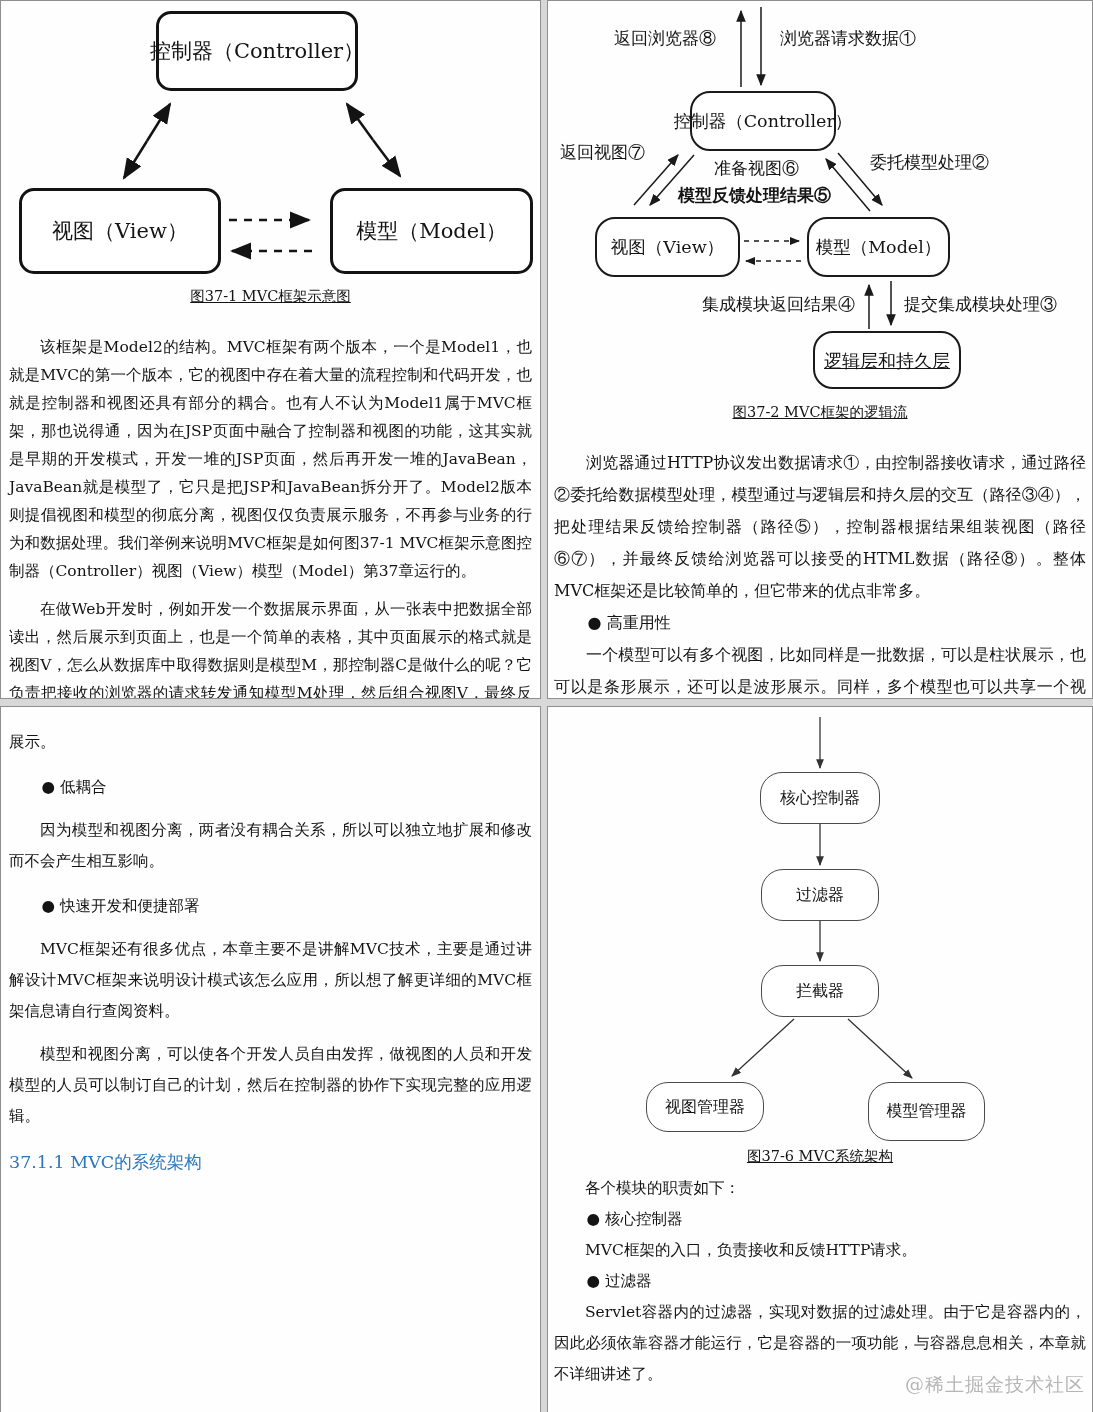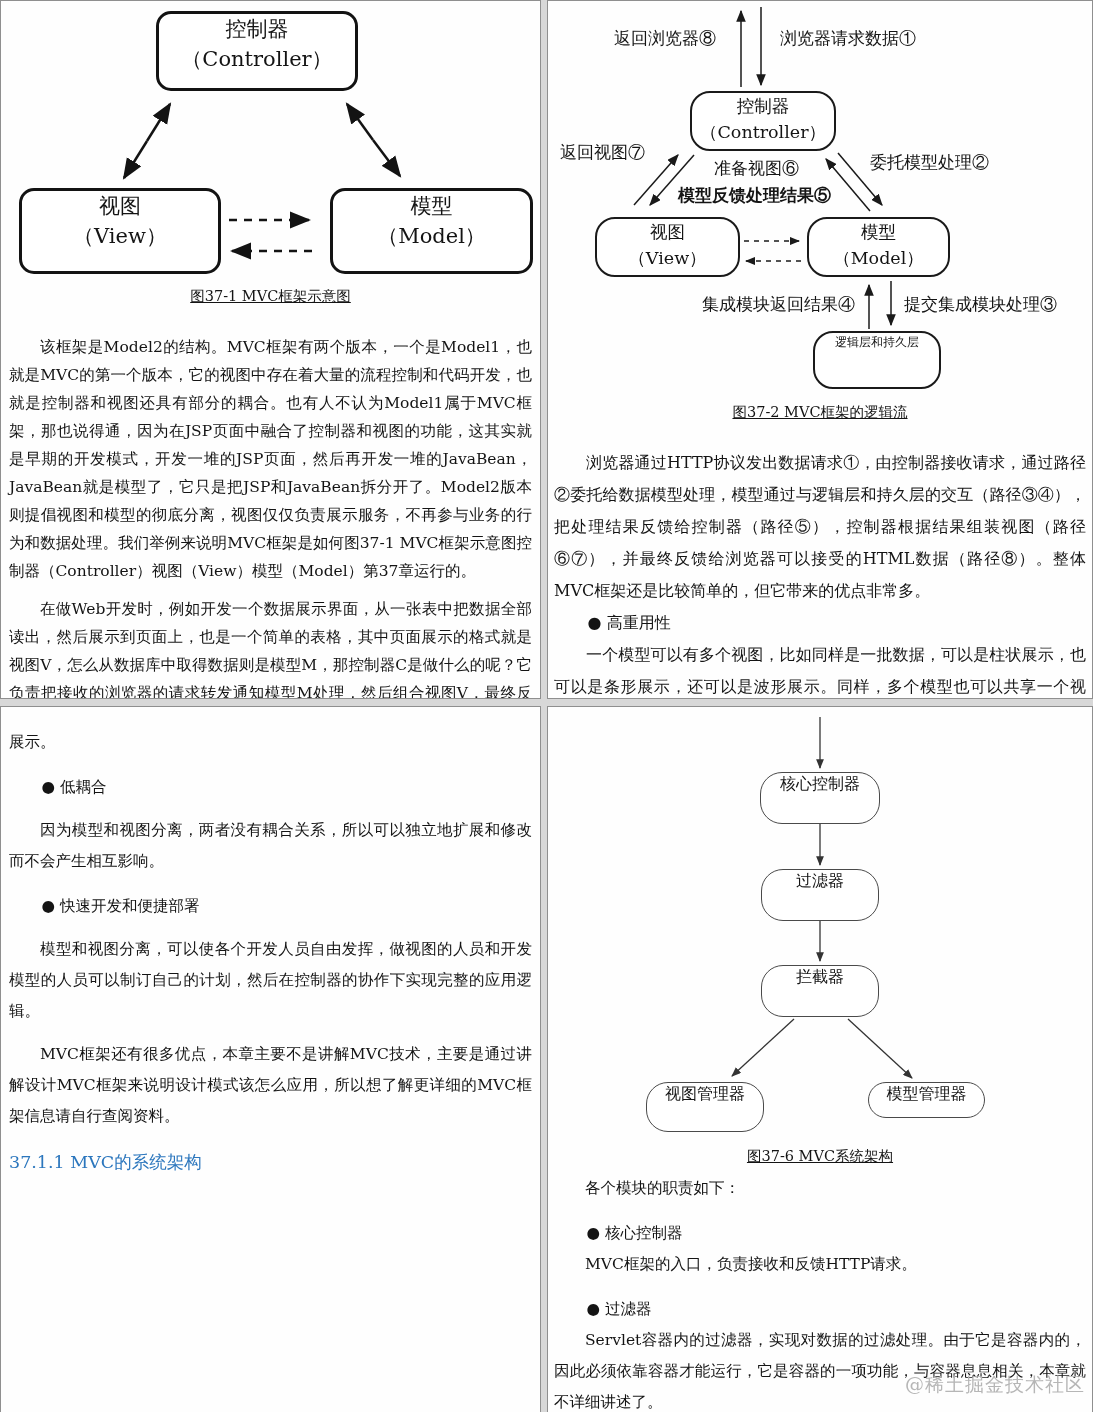--- a/index.html
+++ b/index.html
@@ -15,26 +15,26 @@
   .noindent{text-indent:0;}
   .bullet{padding-left:2.1em;text-indent:0;}
   .panel-tl p{font-size:15.5px;line-height:28px;}
   .panel-tl .p1{margin-top:26px;}
   .panel-tl .p2{margin-top:10px;}
   .panel-tr p{font-size:16px;line-height:32px;}
   .panel-tr .p1{margin-top:16px;}
   .panel-bl p{font-size:15.5px;line-height:31px;margin-top:12px;}
   .panel-bl .bullet{margin-top:14px;}
   .panel-br p{font-size:15.5px;line-height:31px;}
-  .panel-br .bullet{margin-top:14px;}
+  .panel-br .bullet{}
   .cont{margin-top:14px;}
   h3.sec{font-size:17.5px;font-weight:normal;margin:18px 0 4px 0;}
   .fig{position:relative;margin:0;}
   .fig svg{position:absolute;left:0;top:0;}
-  .node{position:absolute;display:flex;flex-direction:column;align-items:center;justify-content:flex-start;
+  .node{position:absolute;display:flex;flex-direction:row;align-items:center;justify-content:center;
         background:#fff;text-align:center;box-sizing:border-box;white-space:nowrap;}
   .fig1{height:302px;margin-top:4px;}
   .fig1 .node{border:3px solid #131313;border-radius:15px;font-size:21px;line-height:1.45;}
   .fig2{height:430px;}
   .fig2 .node{border:2px solid #1a1a1a;border-radius:20px;font-size:17.5px;line-height:1.5;}
   .fig3{height:458px;}
   .fig3 .node{border:1.5px solid #4a4a4a;border-radius:22px;font-size:16px;line-height:1.4;}
   .flabel{position:absolute;font-size:17px;white-space:nowrap;text-align:center;}
   .figcap{position:absolute;left:0;width:100%;text-align:center;font-size:14.5px;text-decoration:underline;}
   .watermark{position:absolute;right:8px;bottom:14px;font-size:19px;letter-spacing:1px;}
@@ -114,37 +114,37 @@
         <span>（Controller）</span>
       </div>
       <div class="node" style="left:41px;top:216px;width:145px;height:60px;">
         <span>视图</span>
         <span>（View）</span>
       </div>
       <div class="node" style="left:253px;top:216px;width:143px;height:60px;">
         <span>模型</span>
         <span>（Model）</span>
       </div>
-      <div class="node" style="left:259px;top:330px;width:128px;height:58px;font-size:12px;">
+      <div class="node" style="left:259px;top:330px;width:148px;height:58px;font-size:18px;text-decoration:underline;">
         <span>逻辑层和持久层</span>
       </div>
       <figcaption class="figcap" style="top:402px;">图37-2 MVC框架的逻辑流</figcaption>
     </figure>
     <p class="indent p1">浏览器通过HTTP协议发出数据请求①，由控制器接收请求，通过路径②委托给数据模型处理，模型通过与逻辑层和持久层的交互（路径③④），把处理结果反馈给控制器（路径⑤），控制器根据结果组装视图（路径⑥⑦），并最终反馈给浏览器可以接受的HTML数据（路径⑧）。整体MVC框架还是比较简单的，但它带来的优点非常多。</p>
     <p class="bullet">● 高重用性</p>
     <p class="indent">一个模型可以有多个视图，比如同样是一批数据，可以是柱状展示，也可以是条形展示，还可以是波形展示。同样，多个模型也可以共享一个视图，同样是一个登录界面，不同用户看到的菜单数量（模型中的数据）不同，或者不同业务权限级别的用户在同一个视图中</p>
   </section>
 
   <section class="panel panel-bl">
     <p class="noindent cont">展示。</p>
     <p class="bullet">● 低耦合</p>
     <p class="indent">因为模型和视图分离，两者没有耦合关系，所以可以独立地扩展和修改而不会产生相互影响。</p>
     <p class="bullet">● 快速开发和便捷部署</p>
+    <p class="indent">MVC框架还有很多优点，本章主要不是讲解MVC技术，主要是通过讲解设计MVC框架来说明设计模式该怎么应用，所以想了解更详细的MVC框架信息请自行查阅资料。</p>
     <p class="indent">模型和视图分离，可以使各个开发人员自由发挥，做视图的人员和开发模型的人员可以制订自己的计划，然后在控制器的协作下实现完整的应用逻辑。</p>
-    <p class="indent">MVC框架还有很多优点，本章主要不是讲解MVC技术，主要是通过讲解设计MVC框架来说明设计模式该怎么应用，所以想了解更详细的MVC框架信息请自行查阅资料。</p>
     <h3 class="sec" id="sec-heading" style="color: rgb(43, 118, 189);">37.1.1 MVC的系统架构</h3>
   </section>
 
   <section class="panel panel-br">
     <figure class="fig fig3">
       <svg width="533" height="458">
         <g stroke="#333" stroke-width="1.3" fill="none">
           <line x1="266" y1="2" x2="266" y2="53" marker-end="url(#mC)"></line>
           <line x1="266" y1="109" x2="266" y2="150" marker-end="url(#mC)"></line>
           <line x1="266" y1="206" x2="266" y2="246" marker-end="url(#mC)"></line>
@@ -157,21 +157,21 @@
       </div>
       <div class="node" style="left:207px;top:154px;width:118px;height:52px;">
         <span>过滤器</span>
       </div>
       <div class="node" style="left:207px;top:250px;width:118px;height:52px;">
         <span>拦截器</span>
       </div>
       <div class="node" style="left:92px;top:367px;width:118px;height:50px;">
         <span>视图管理器</span>
       </div>
-      <div class="node" style="left:314px;top:367px;width:117px;height:36px;">
+      <div class="node" style="left:314px;top:367px;width:117px;height:59px;">
         <span>模型管理器</span>
       </div>
       <figcaption class="figcap" style="top:432px;">图37-6 MVC系统架构</figcaption>
     </figure>
     <p class="indent">各个模块的职责如下：</p>
     <p class="bullet">● 核心控制器</p>
     <p class="indent">MVC框架的入口，负责接收和反馈HTTP请求。</p>
     <p class="bullet">● 过滤器</p>
     <p class="indent">Servlet容器内的过滤器，实现对数据的过滤处理。由于它是容器内的，因此必须依靠容器才能运行，它是容器的一项功能，与容器息息相关，本章就不详细讲述了。</p>
   </section>

